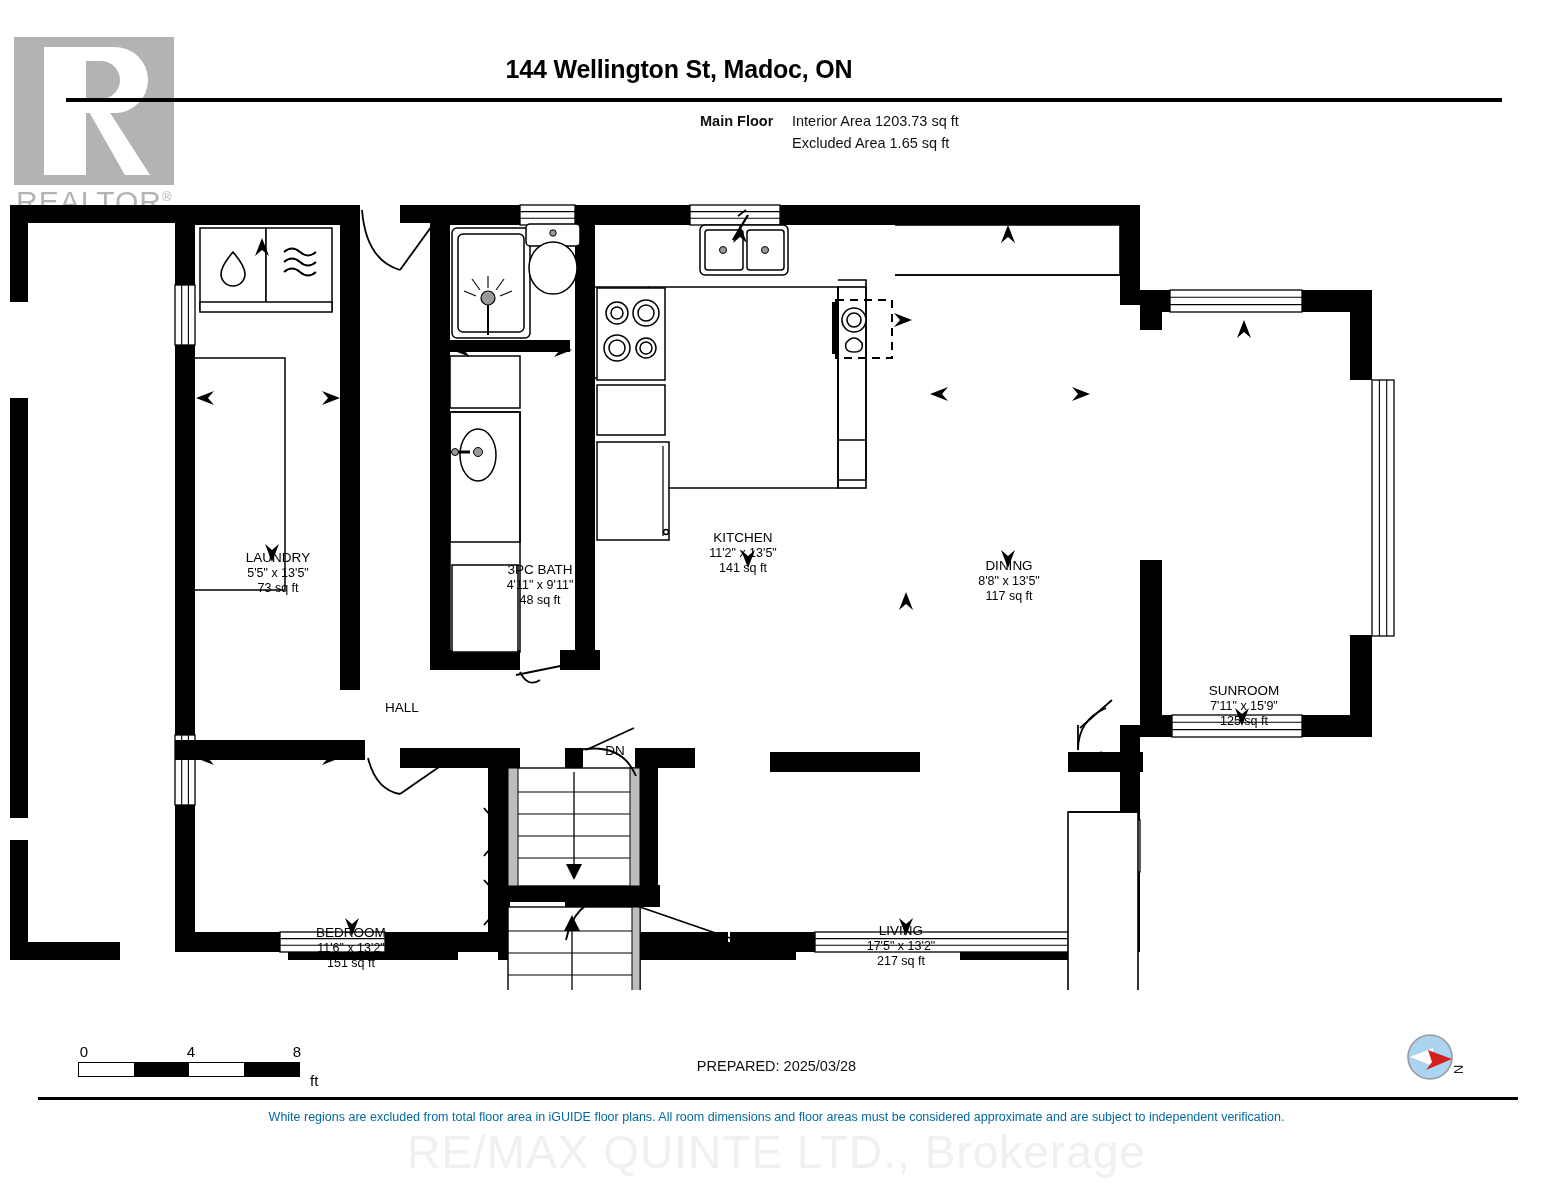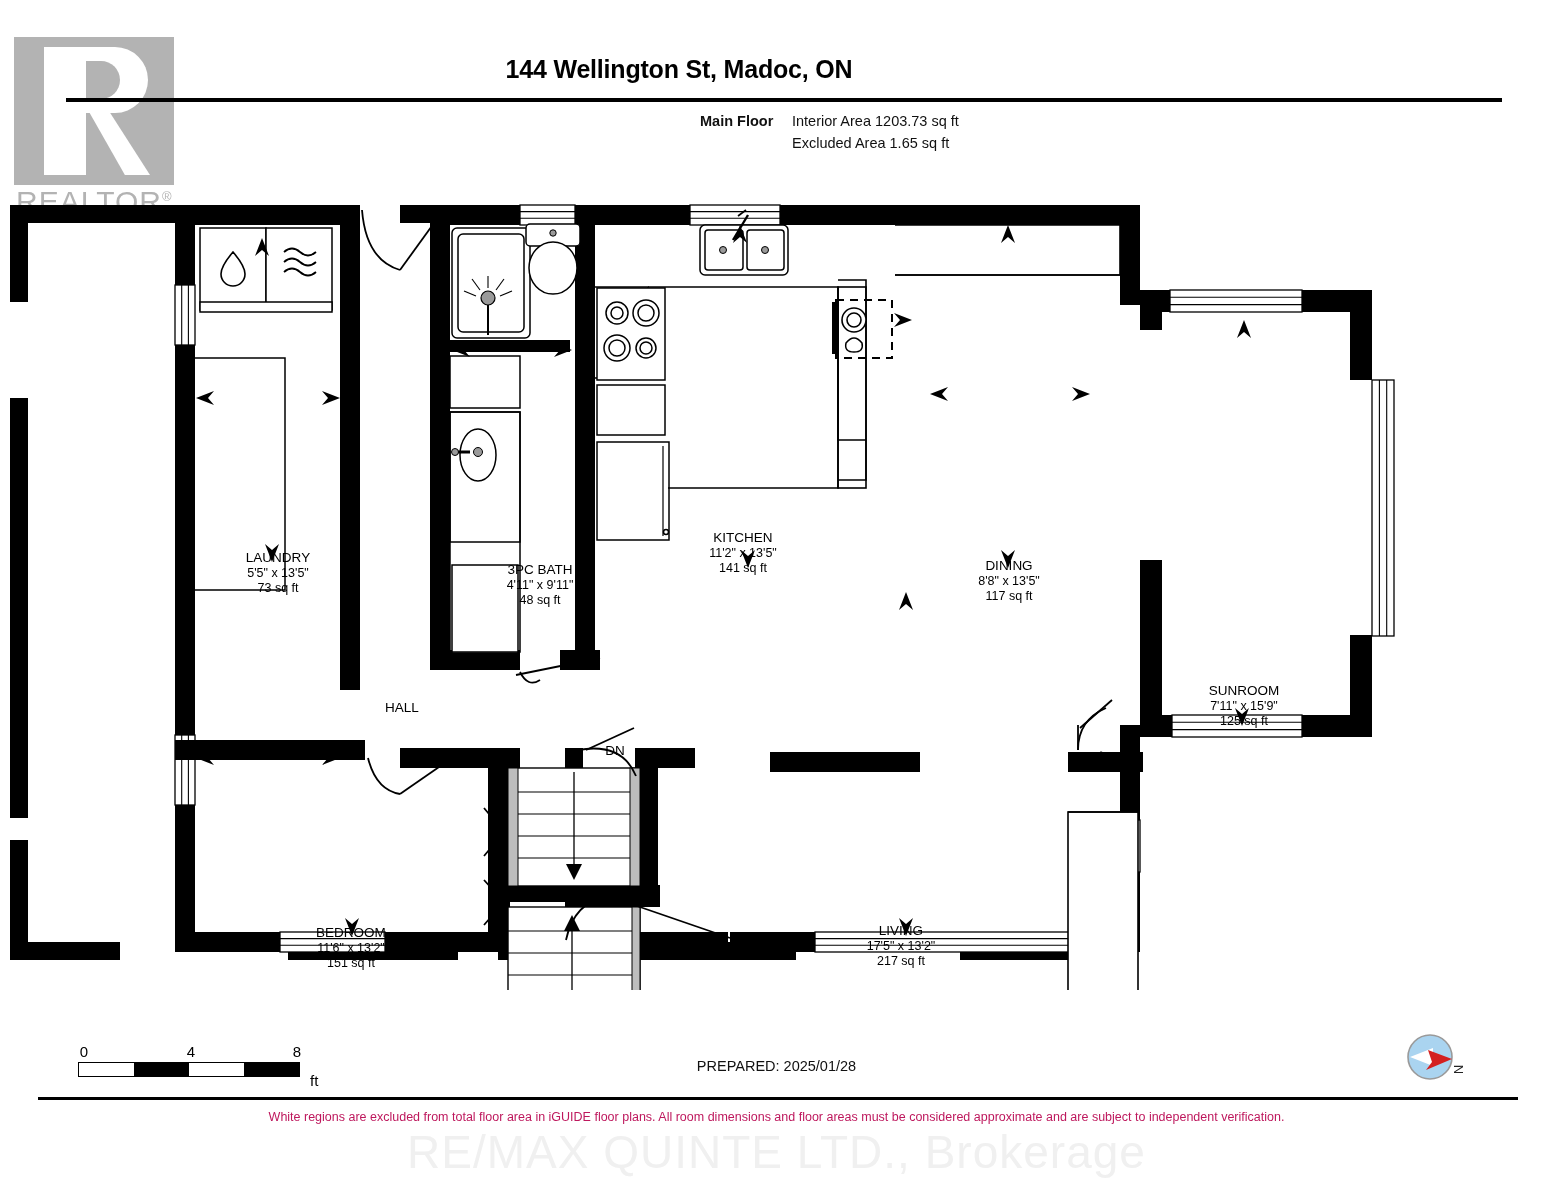--- a/index.html
+++ b/index.html
@@ -139,21 +139,21 @@
     transform: rotate(90deg);
   }
 
   #footer-rule {
     position: absolute; left: 38px; top: 1097px;
     width: 1480px; height: 3px; background: #000;
   }
   #disclaimer {
     position: absolute; left: 0; top: 1110px;
     width: 1553px; text-align: center;
-    font-size: 12.5px; color: #be185d;
+    font-size: 12.5px; color: #0369a1;
   }
   #watermark {
     position: absolute; left: 0; top: 1125px;
     width: 1553px; text-align: center;
     font-size: 46px;
     color: #f0f0f0;
     letter-spacing: 1px;
     pointer-events: none;
   }
 </style>
@@ -602,21 +602,21 @@
     </div>
     <div class="bar">
       <i></i>
         <i class="fill"></i>
         <i></i>
         <i class="fill"></i>
     </div>
     <div class="ftlabel">ft</div>
   </div>
 
-  <div id="prepared">PREPARED: 2025/01/28</div>
+  <div id="prepared">PREPARED: 2025/03/28</div>
 
   <div id="compass">
     <svg width="70" height="58" viewBox="0 0 70 58">
       <circle cx="30" cy="27" r="22" fill="#aad4f0" stroke="#9a9a9a" stroke-width="1.6"></circle>
       <path d="M10 27 L33 18 L33 36 Z" fill="#ffffff"></path>
       <path d="M52 29 L28 20 L32 32 L26 40 Z" fill="#d42020"></path>
     </svg>
     <div class="nlabel">N</div>
   </div>
 

